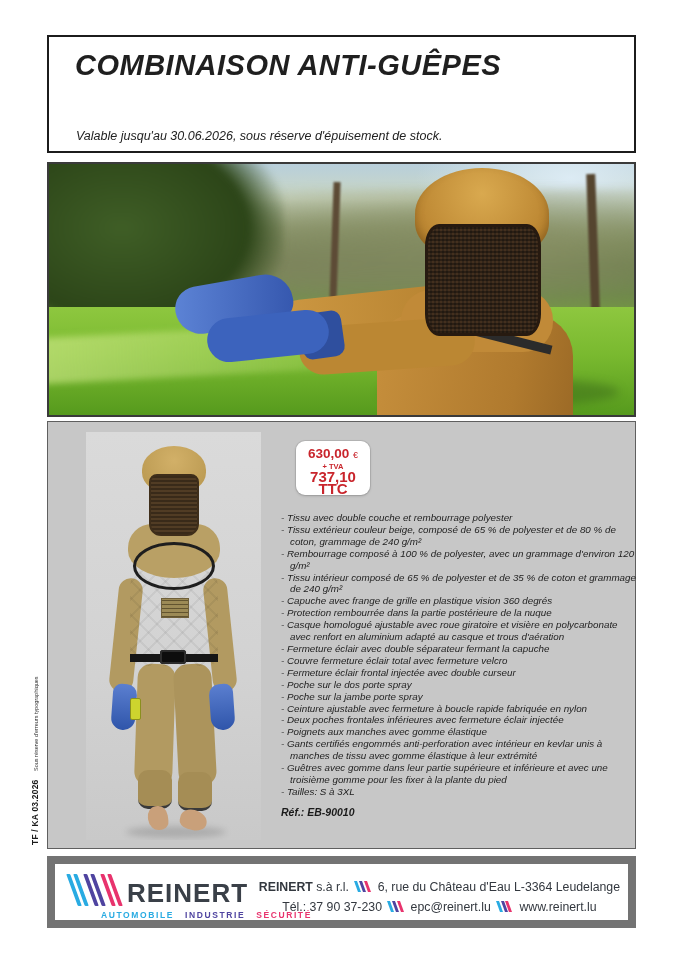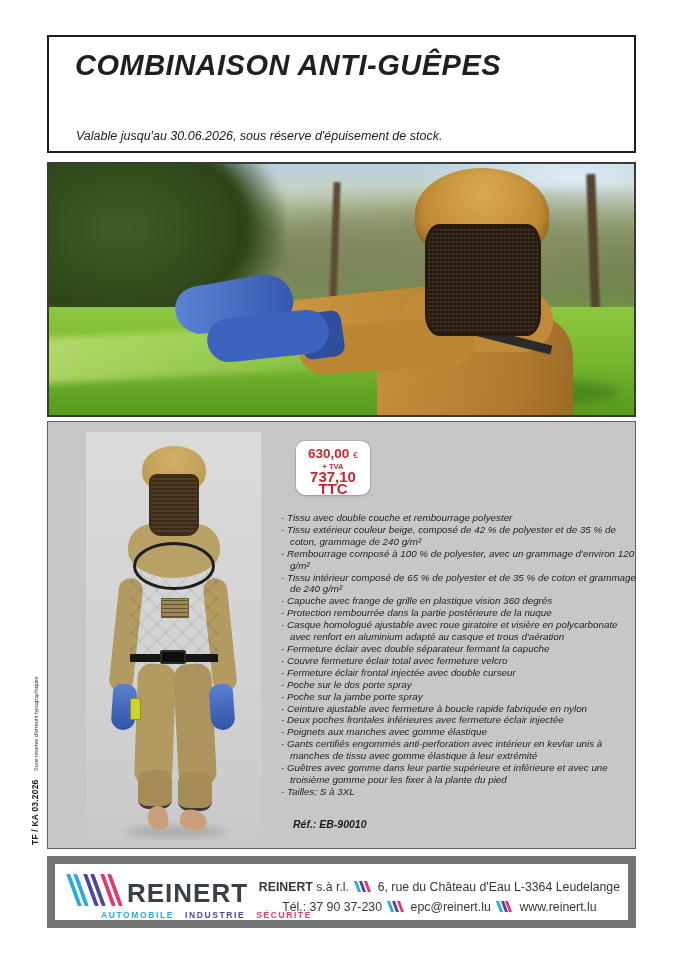--- a/index.html
+++ b/index.html
@@ -120,21 +120,21 @@
   .price-tva{font-size:7.5px;font-weight:bold;line-height:9px;}
   .price-ttc{font-size:15px;font-weight:bold;line-height:12px;}
   
   .features{
     position:absolute;left:233px;top:90px;width:356px;margin:0;padding:0;list-style:none;
     font-size:9.8px;font-style:italic;line-height:11.9px;color:#1e1e1e;
   }
   .feat{padding-left:9px;text-indent:-9px;}
   .feat::before{content:"- ";}
   .ref-line{
-    position:absolute;left:233px;top:384px;margin:12px;
+    position:absolute;left:233px;top:384px;margin:0;
     font-size:10.5px;font-style:italic;font-weight:bold;color:#1a1a1a;
   }
   
   .footer-box{
     position:absolute;left:47px;top:856px;width:589px;height:72px;
     border:8px solid #737373;background:#fff;box-sizing:border-box;
   }
   .logo{position:absolute;left:17px;top:10px;width:210px;height:50px;}
   .logo-row{display:flex;align-items:flex-end;height:32px;}
   .stripes{display:flex;align-items:flex-end;height:32px;margin-right:7px;}
@@ -218,21 +218,21 @@
   </div>
 
   <div class="price-box">
     <div class="price-amount"><span>630,00</span> <span class="price-cur">€</span></div>
     <div class="price-tva">+ TVA</div>
     <div class="price-ttc">737,10 TTC</div>
   </div>
 
   <ul class="features">
       <li class="feat">Tissu avec double couche et rembourrage polyester</li>
-      <li class="feat">Tissu extérieur couleur beige, composé de 42 % de polyester et de 35 % de coton, grammage de 240 g/m²</li>
+      <li class="feat">Tissu extérieur couleur beige, composé de 65 % de polyester et de 80 % de coton, grammage de 240 g/m²</li>
       <li class="feat">Rembourrage composé à 100 % de polyester, avec un grammage d'environ 120 g/m²</li>
       <li class="feat">Tissu intérieur composé de 65 % de polyester et de 35 % de coton et grammage de 240 g/m²</li>
       <li class="feat">Capuche avec frange de grille en plastique vision 360 degrés</li>
       <li class="feat">Protection rembourrée dans la partie postérieure de la nuque</li>
       <li class="feat">Casque homologué ajustable avec roue giratoire et visière en polycarbonate avec renfort en aluminium adapté au casque et trous d'aération</li>
       <li class="feat">Fermeture éclair avec double séparateur fermant la capuche</li>
       <li class="feat">Couvre fermeture éclair total avec fermeture velcro</li>
       <li class="feat">Fermeture éclair frontal injectée avec double curseur</li>
       <li class="feat">Poche sur le dos porte spray</li>
       <li class="feat">Poche sur la jambe porte spray</li>

